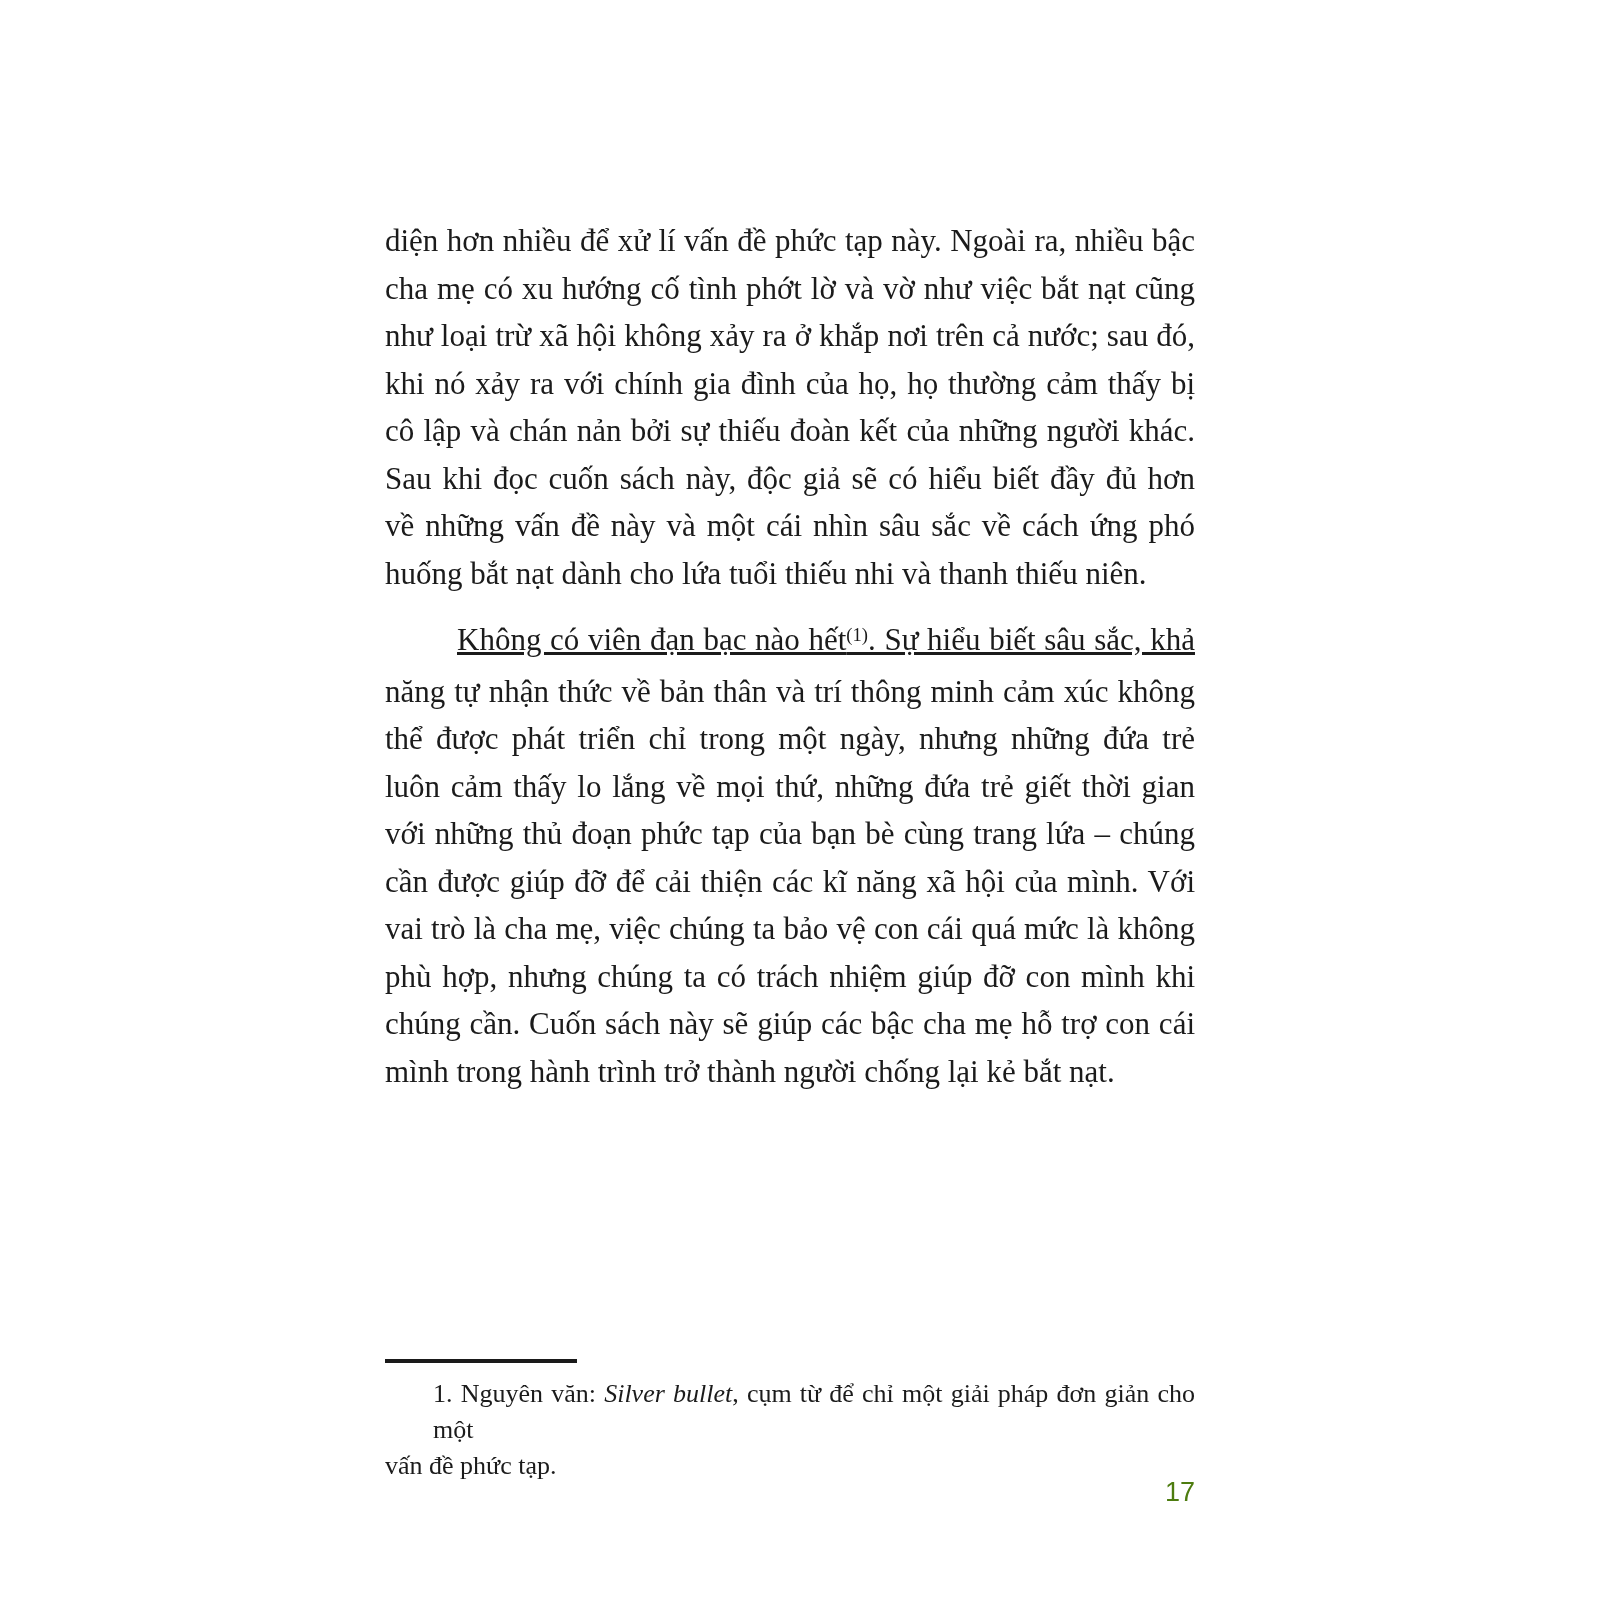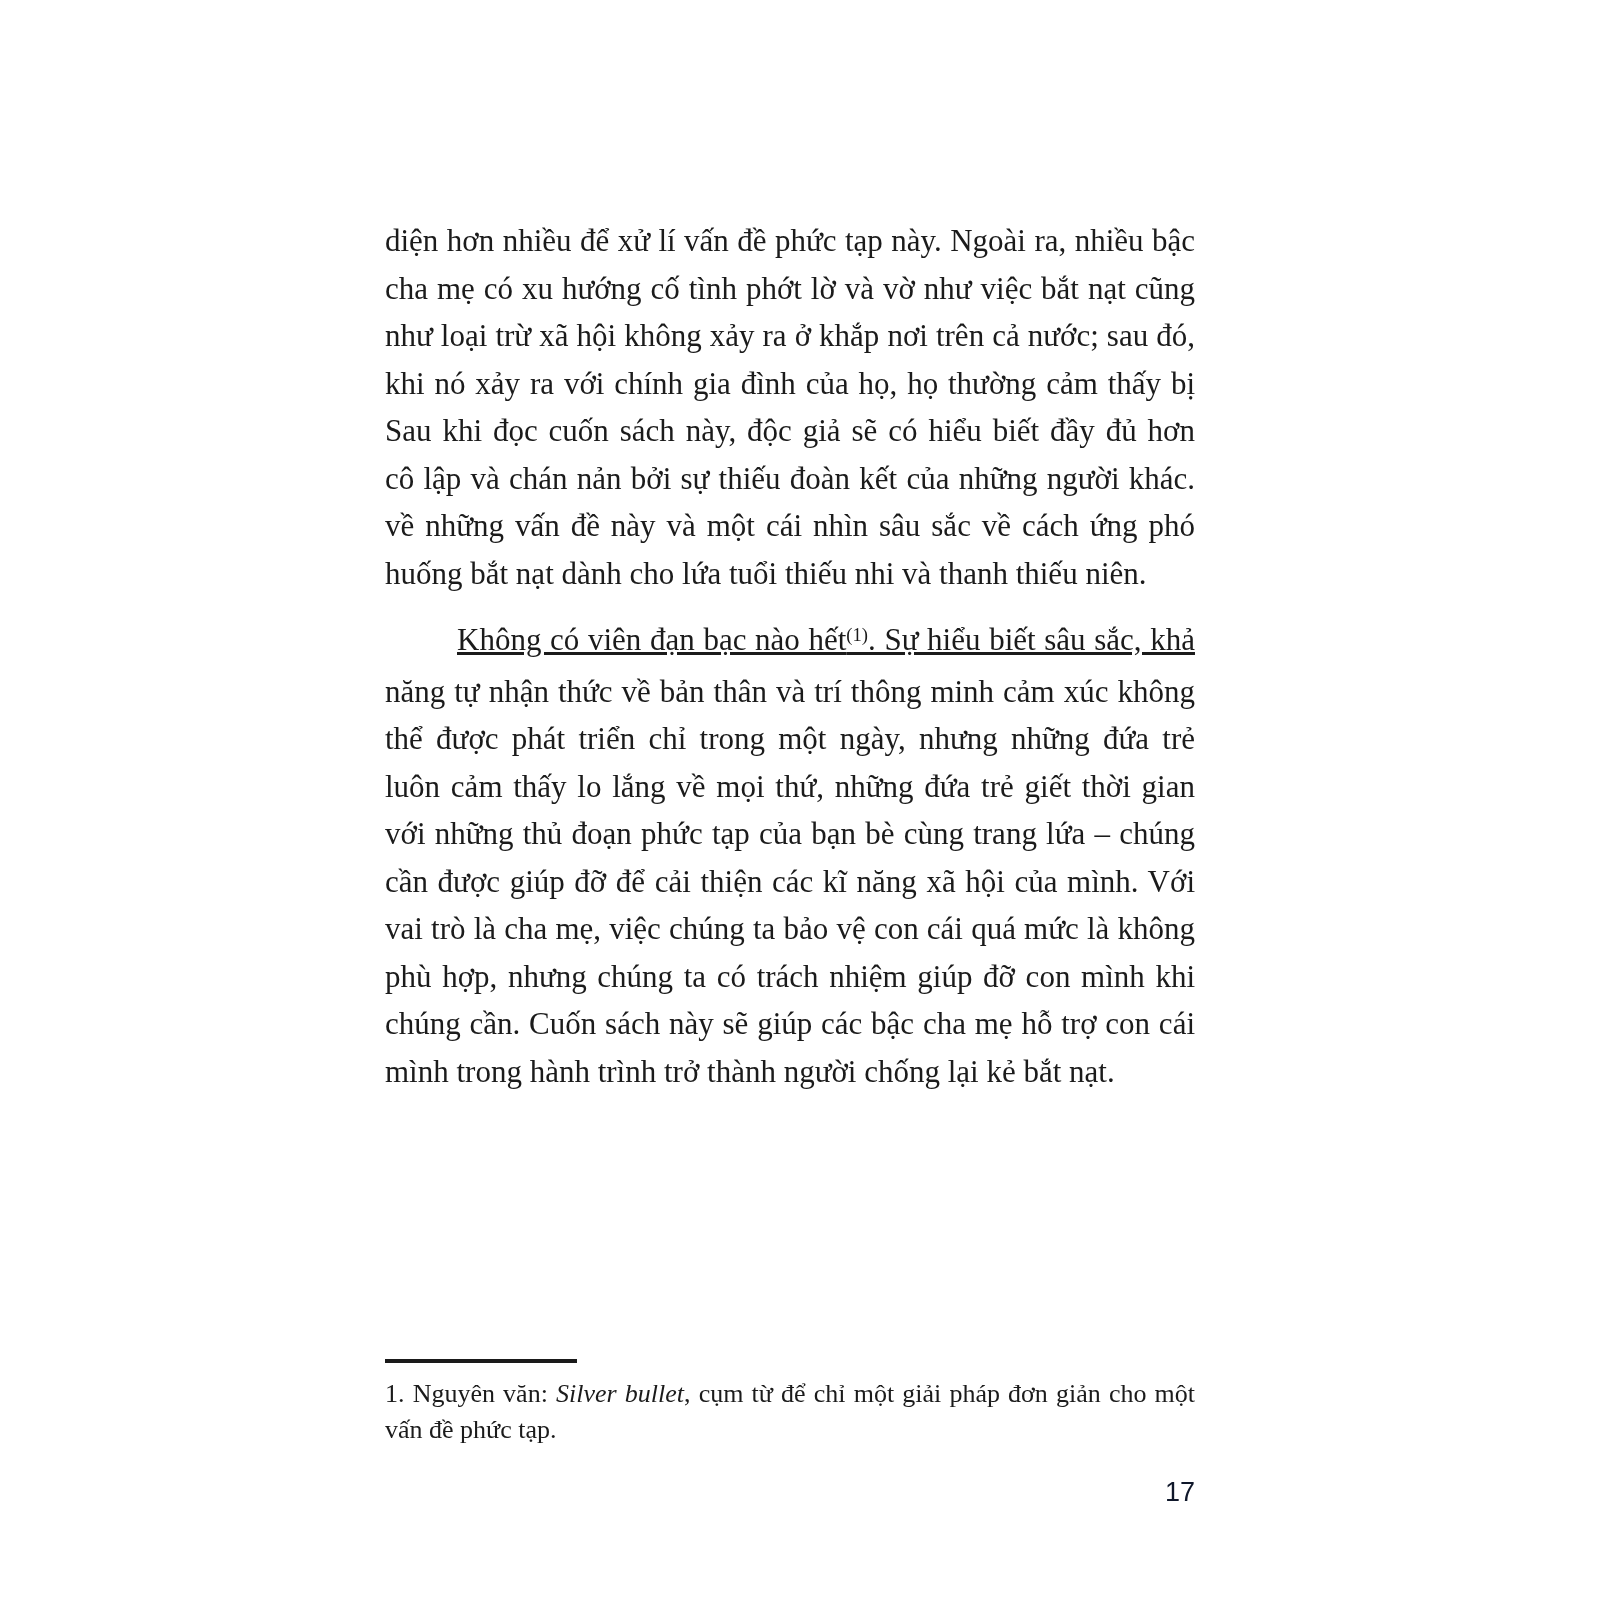--- a/index.html
+++ b/index.html
@@ -53,48 +53,49 @@
   }
   .fn-rule {
     width: 192px;
     height: 4px;
     background: #1a1a1a;
     margin-bottom: 13px;
   }
   .fn-line1 {
     text-align: justify;
     text-align-last: justify;
+    margin-left: 48px;
   }
   .fn-line2 {
     text-align: left;
   }
   .fn-italic { font-style: italic; }
   .pagenum {
     position: absolute;
     left: 385px;
     top: 1477px;
     width: 810px;
     text-align: right;
     font-family: "Liberation Sans", "DejaVu Sans", sans-serif;
     font-size: 27px;
-    color: #0f172a;
+    color: #4d7c0f;
   }
 </style>
 </head>
 <body>
 
 <div class="textblock">
 
   <div class="para para-1">
     <div class="line">diện hơn nhiều để xử lí vấn đề phức tạp này. Ngoài ra, nhiều bậc</div>
     <div class="line">cha mẹ có xu hướng cố tình phớt lờ và vờ như việc bắt nạt cũng</div>
     <div class="line">như loại trừ xã hội không xảy ra ở khắp nơi trên cả nước; sau đó,</div>
     <div class="line">khi nó xảy ra với chính gia đình của họ, họ thường cảm thấy bị</div>
+    <div class="line">cô lập và chán nản bởi sự thiếu đoàn kết của những người khác.</div>
     <div class="line">Sau khi đọc cuốn sách này, độc giả sẽ có hiểu biết đầy đủ hơn</div>
-    <div class="line">cô lập và chán nản bởi sự thiếu đoàn kết của những người khác.</div>
     <div class="line">về những vấn đề này và một cái nhìn sâu sắc về cách ứng phó</div>
     <div class="line para-end">huống bắt nạt dành cho lứa tuổi thiếu nhi và thanh thiếu niên.</div>
   </div>
 
   <div class="para para-2">
     <div class="line indent-first"><span>Không có viên đạn bạc nào hết</span><span class="fn-ref">(1)</span><span>. Sự hiểu biết sâu sắc, khả</span></div>
     <div class="line">năng tự nhận thức về bản thân và trí thông minh cảm xúc không</div>
     <div class="line">thể được phát triển chỉ trong một ngày, nhưng những đứa trẻ</div>
     <div class="line">luôn cảm thấy lo lắng về mọi thứ, những đứa trẻ giết thời gian</div>
     <div class="line">với những thủ đoạn phức tạp của bạn bè cùng trang lứa – chúng</div>

